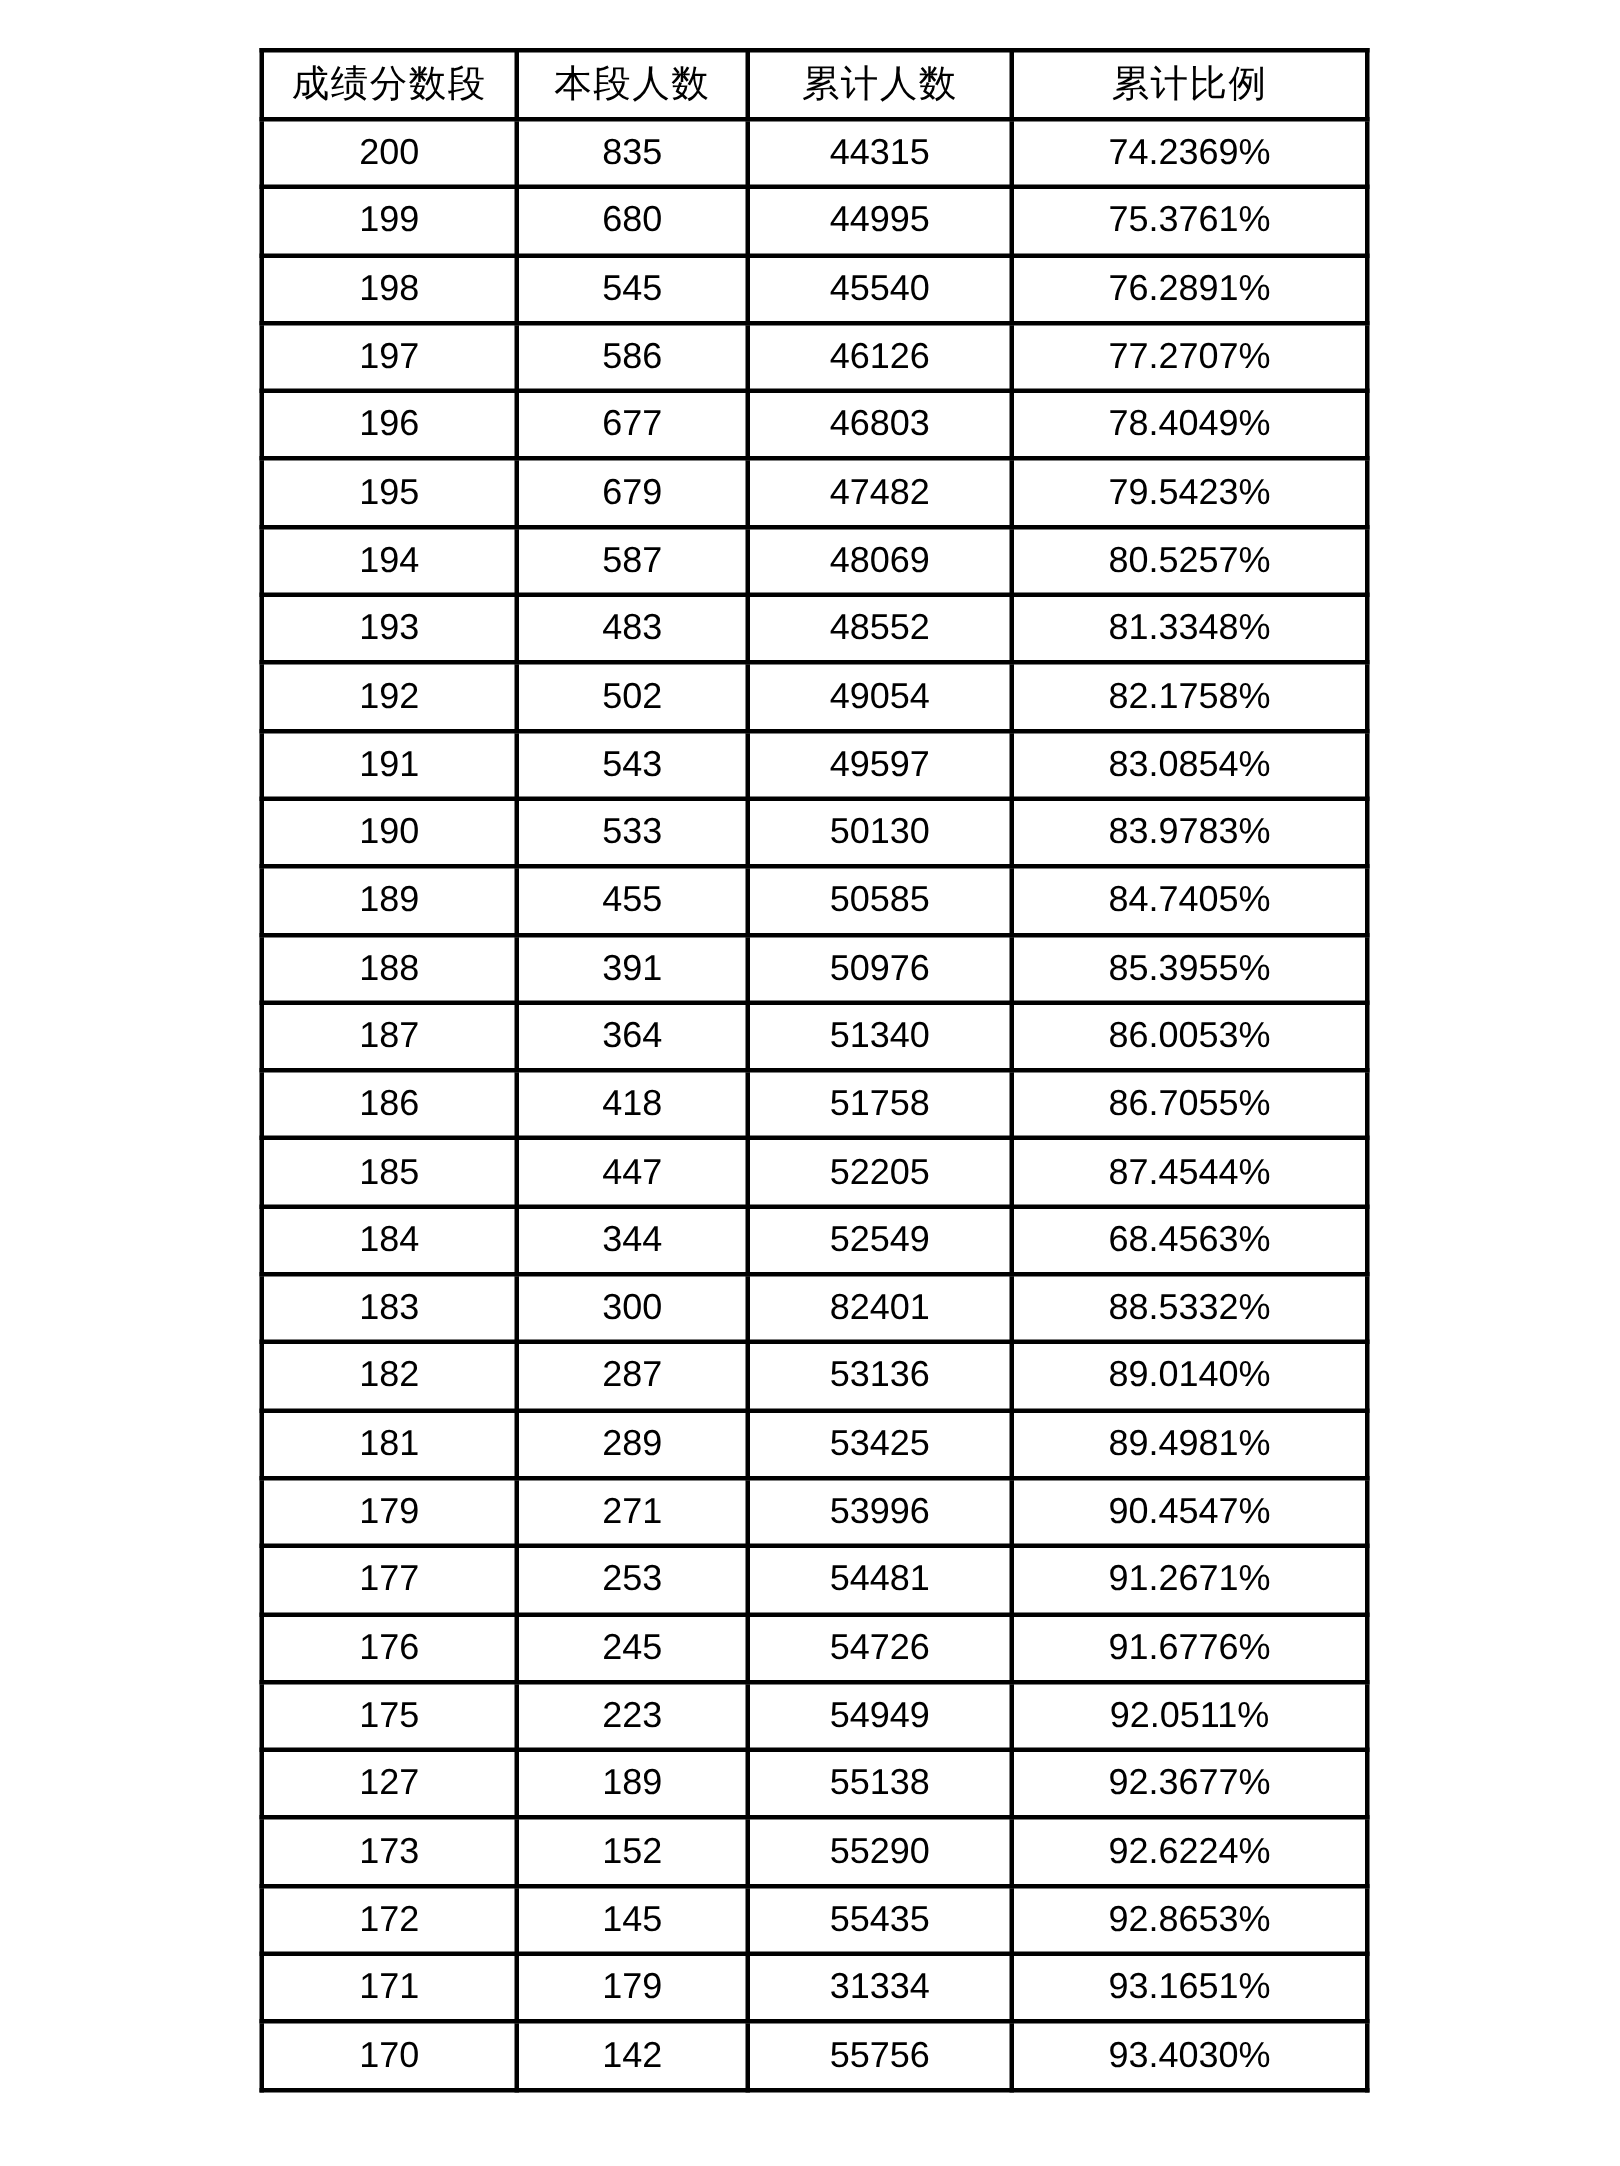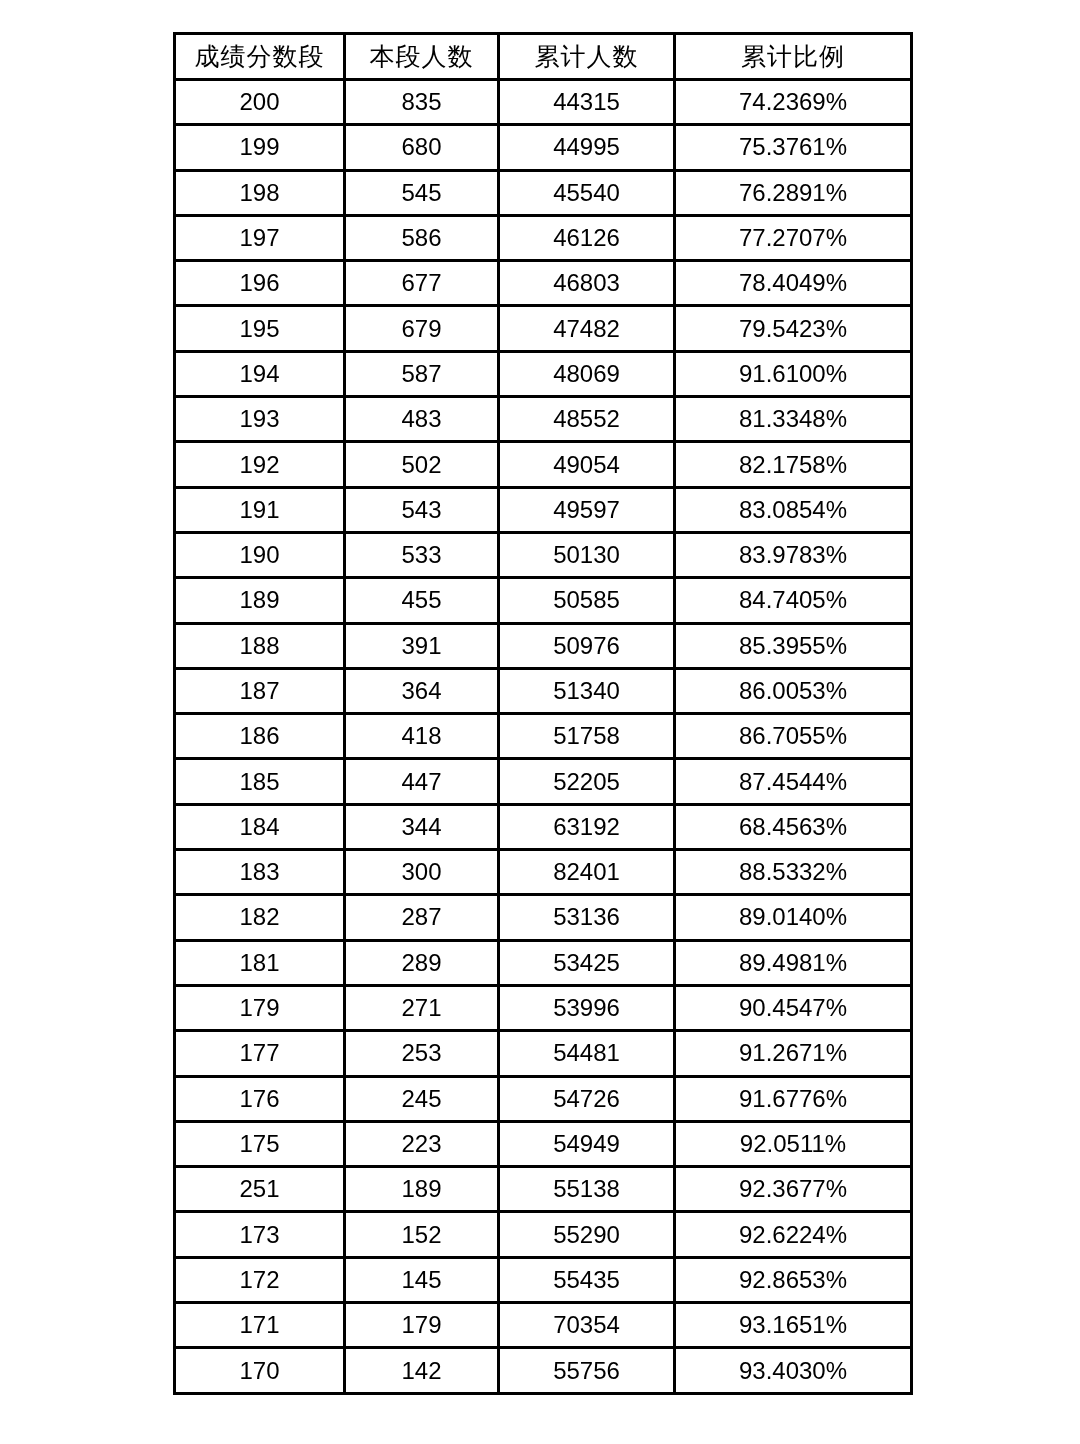--- a/index.html
+++ b/index.html
@@ -97,21 +97,21 @@
       <tr>
         <td>195</td>
         <td>679</td>
         <td>47482</td>
         <td>79.5423%</td>
       </tr>
       <tr>
         <td>194</td>
         <td>587</td>
         <td>48069</td>
-        <td>91.6100%</td>
+        <td>80.5257%</td>
       </tr>
       <tr>
         <td>193</td>
         <td>483</td>
         <td>48552</td>
         <td>81.3348%</td>
       </tr>
       <tr>
         <td>192</td>
         <td>502</td>
@@ -156,21 +156,21 @@
       </tr>
       <tr>
         <td>185</td>
         <td>447</td>
         <td>52205</td>
         <td>87.4544%</td>
       </tr>
       <tr>
         <td>184</td>
         <td>344</td>
-        <td>63192</td>
+        <td>52549</td>
         <td>68.4563%</td>
       </tr>
       <tr>
         <td>183</td>
         <td>300</td>
         <td>82401</td>
         <td>88.5332%</td>
       </tr>
       <tr>
         <td>182</td>
@@ -202,41 +202,41 @@
         <td>54726</td>
         <td>91.6776%</td>
       </tr>
       <tr>
         <td>175</td>
         <td>223</td>
         <td>54949</td>
         <td>92.0511%</td>
       </tr>
       <tr>
-        <td>251</td>
+        <td>127</td>
         <td>189</td>
         <td>55138</td>
         <td>92.3677%</td>
       </tr>
       <tr>
         <td>173</td>
         <td>152</td>
         <td>55290</td>
         <td>92.6224%</td>
       </tr>
       <tr>
         <td>172</td>
         <td>145</td>
         <td>55435</td>
         <td>92.8653%</td>
       </tr>
       <tr>
         <td>171</td>
         <td>179</td>
-        <td>70354</td>
+        <td>31334</td>
         <td>93.1651%</td>
       </tr>
       <tr>
         <td>170</td>
         <td>142</td>
         <td>55756</td>
         <td>93.4030%</td>
       </tr>
     </tbody>
 </table>

